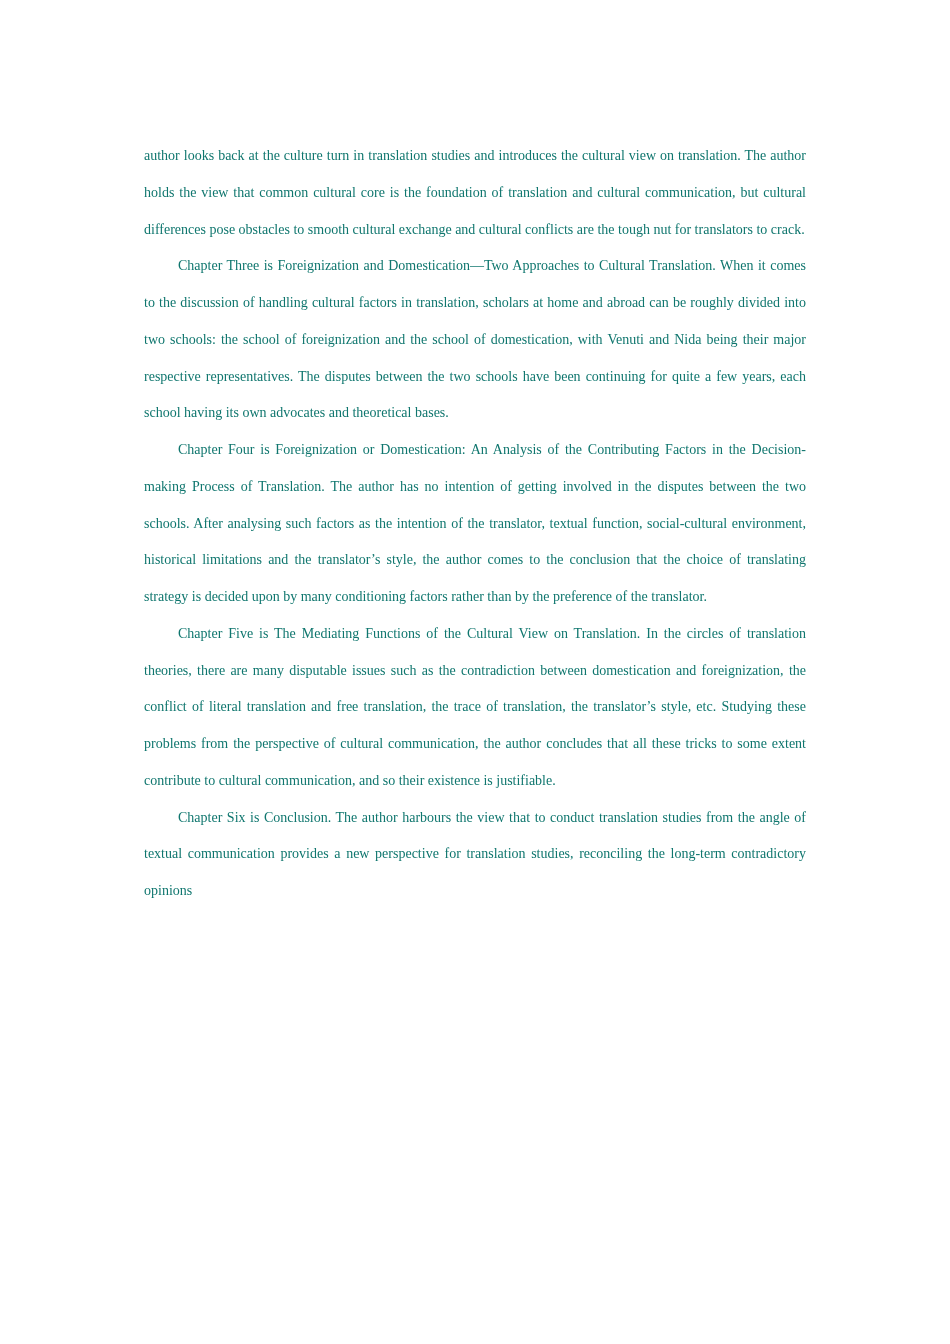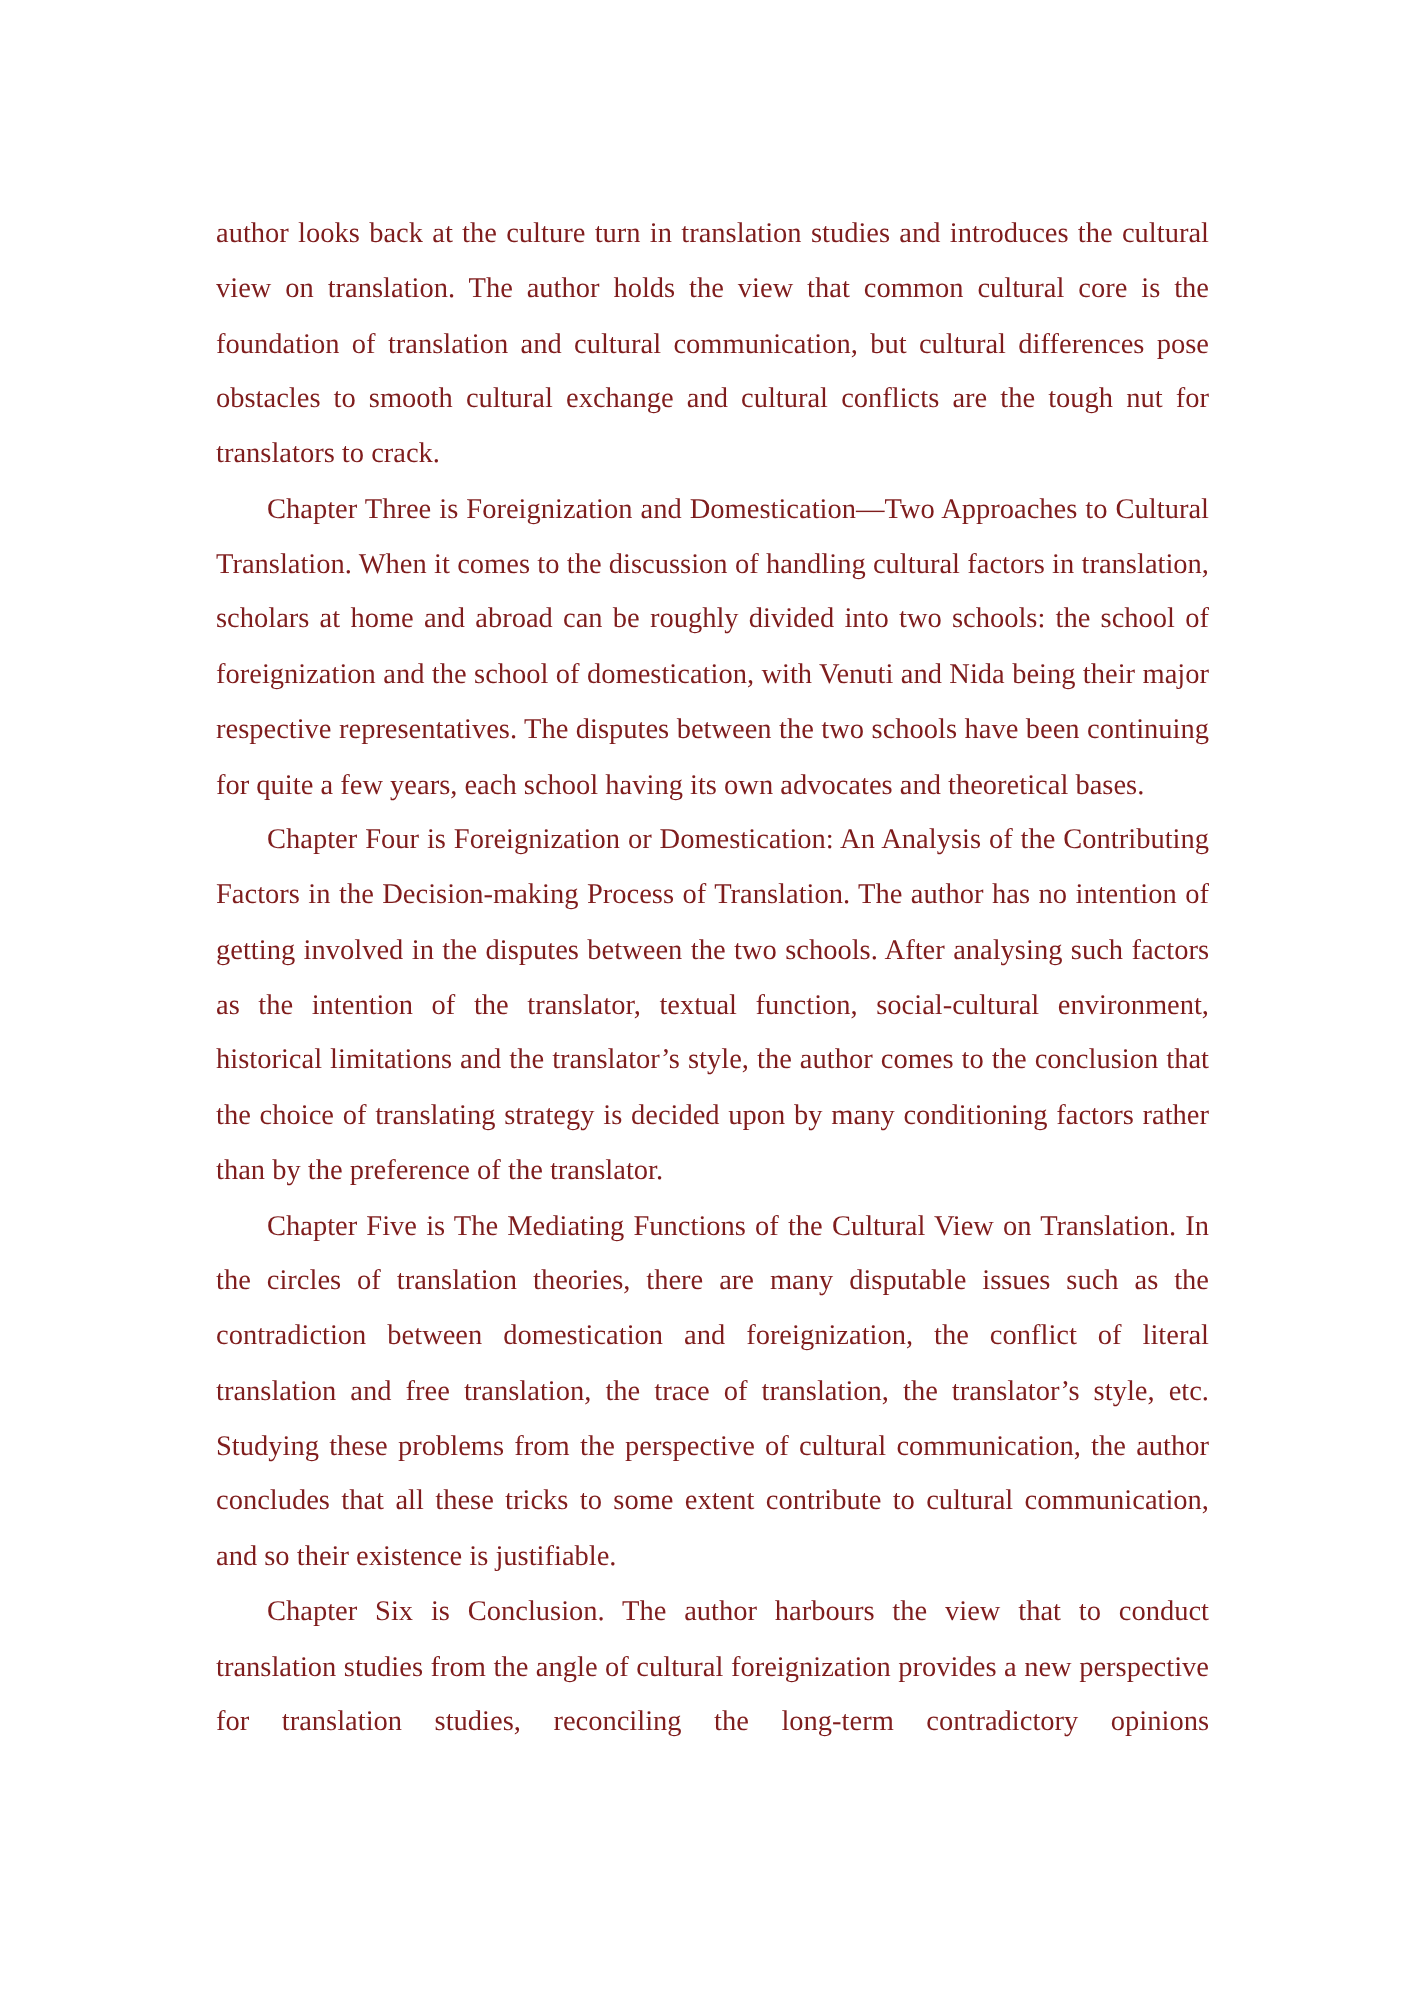--- a/index.html
+++ b/index.html
@@ -12,23 +12,23 @@
       height: 1344px;
       position: relative;
       overflow: hidden;
     }
     .page {
       position: absolute;
       left: 144px;
       top: 138px;
       width: 662px;
       font-family: "Liberation Serif", serif;
-      font-size: 19px;
+      font-size: 14px;
       line-height: 36.75px;
-      color: #7f1d1d;
+      color: #0f766e;
       text-align: justify;
     }
     .para {
       margin: 0;
       padding: 0;
     }
     .para.indent {
       text-indent: 34px;
       font-family: Liberation Serif, serif;
     }
@@ -37,14 +37,14 @@
     }
   </style>
 </head>
 <body>
 
 <div class="page">
   <p class="para">author looks back at the culture turn in translation studies and introduces the cultural view on translation. The author holds the view that common cultural core is the foundation of translation and cultural communication, but cultural differences pose obstacles to smooth cultural exchange and cultural conflicts are the tough nut for translators to crack.</p>
   <p class="para indent">Chapter Three is Foreignization and Domestication—Two Approaches to Cultural Translation. When it comes to the discussion of handling cultural factors in translation, scholars at home and abroad can be roughly divided into two schools: the school of foreignization and the school of domestication, with Venuti and Nida being their major respective representatives. The disputes between the two schools have been continuing for quite a few years, each school having its own advocates and theoretical bases.</p>
   <p class="para indent">Chapter Four is Foreignization or Domestication: An Analysis of the Contributing Factors in the Decision-making Process of Translation. The author has no intention of getting involved in the disputes between the two schools. After analysing such factors as the intention of the translator, textual function, social-cultural environment, historical limitations and the translator’s style, the author comes to the conclusion that the choice of translating strategy is decided upon by many conditioning factors rather than by the preference of the translator.</p>
   <p class="para indent">Chapter Five is The Mediating Functions of the Cultural View on Translation. In the circles of translation theories, there are many disputable issues such as the contradiction between domestication and foreignization, the conflict of literal translation and free translation, the trace of translation, the translator’s style, etc. Studying these problems from the perspective of cultural communication, the author concludes that all these tricks to some extent contribute to cultural communication, and so their existence is justifiable.</p>
-  <p class="para indent continued-next">Chapter Six is Conclusion. The author harbours the view that to conduct translation studies from the angle of cultural foreignization provides a new perspective for translation studies, reconciling the long-term contradictory opinions</p>
+  <p class="para indent continued-next">Chapter Six is Conclusion. The author harbours the view that to conduct translation studies from the angle of textual communication provides a new perspective for translation studies, reconciling the long-term contradictory opinions</p>
 </div>
 
 </body></html>

